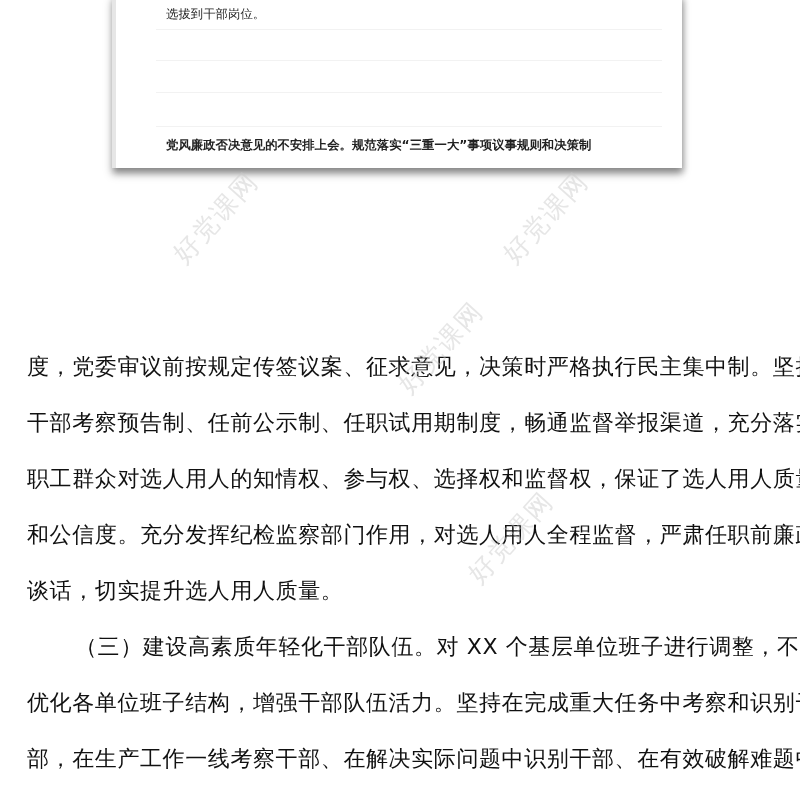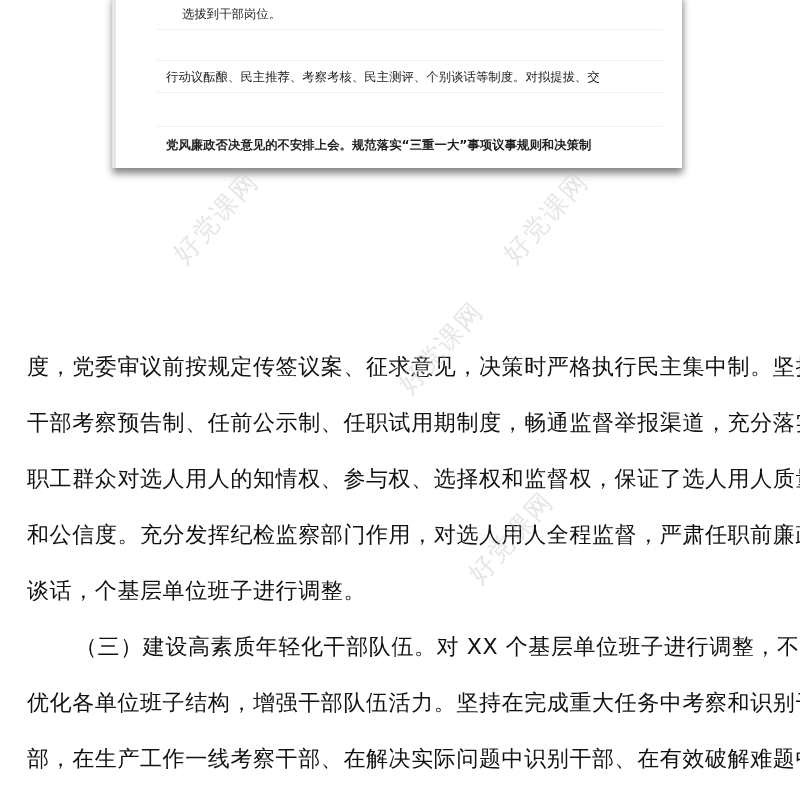--- a/index.html
+++ b/index.html
@@ -66,35 +66,34 @@
       transform: rotate(-48deg);
       white-space: nowrap;
       pointer-events: none;
       letter-spacing: 2px;
     }
   </style>
 </head>
 <body>
 
 <div class="preview-card">
-  <div class="line" style="top:12px;margin-left:16px;">选拔到干部岗位。</div>
+  <div class="line" style="top:12px;">选拔到干部岗位。</div>
   <div class="sep" style="top:35px;"></div>
   <div class="sep" style="top:66px;"></div>
-  <div class="line" style="top:75px;">行动议酝酿、民主推荐、考察考核、民主测评、个别谈话等制度。对拟提拔、交</div>
   <div class="sep" style="top:98px;"></div>
   <div class="sep" style="top:132px;"></div>
   <div class="line" style="top:143px;font-weight:bold;">党风廉政否决意见的不安排上会。规范落实“三重一大”事项议事规则和决策制</div>
 </div>
 
 <div class="body-text">
   <div class="body-line" style="top:352px;">度，党委审议前按规定传签议案、征求意见，决策时严格执行民主集中制。坚持</div>
   <div class="body-line" style="top:408px;">干部考察预告制、任前公示制、任职试用期制度，畅通监督举报渠道，充分落实</div>
   <div class="body-line" style="top:464px;">职工群众对选人用人的知情权、参与权、选择权和监督权，保证了选人用人质量</div>
   <div class="body-line" style="top:520px;">和公信度。充分发挥纪检监察部门作用，对选人用人全程监督，严肃任职前廉政</div>
-  <div class="body-line" style="top:576px;">谈话，个基层单位班子进行调整。</div>
+  <div class="body-line" style="top:576px;">谈话，切实提升选人用人质量。</div>
   <div class="body-line indent" style="top:632px;">（三）建设高素质年轻化干部队伍。对 XX 个基层单位班子进行调整，不断</div>
   <div class="body-line" style="top:688px;">优化各单位班子结构，增强干部队伍活力。坚持在完成重大任务中考察和识别干</div>
   <div class="body-line" style="top:744px;">部，在生产工作一线考察干部、在解决实际问题中识别干部、在有效破解难题中</div>
 </div>
 
 <div class="watermark" style="left:160px; top:200px;">好党课网</div>
 <div class="watermark" style="left:490px; top:200px;">好党课网</div>
 <div class="watermark" style="left:385px; top:330px;">好党课网</div>
 <div class="watermark" style="left:455px; top:520px;">好党课网</div>
 

